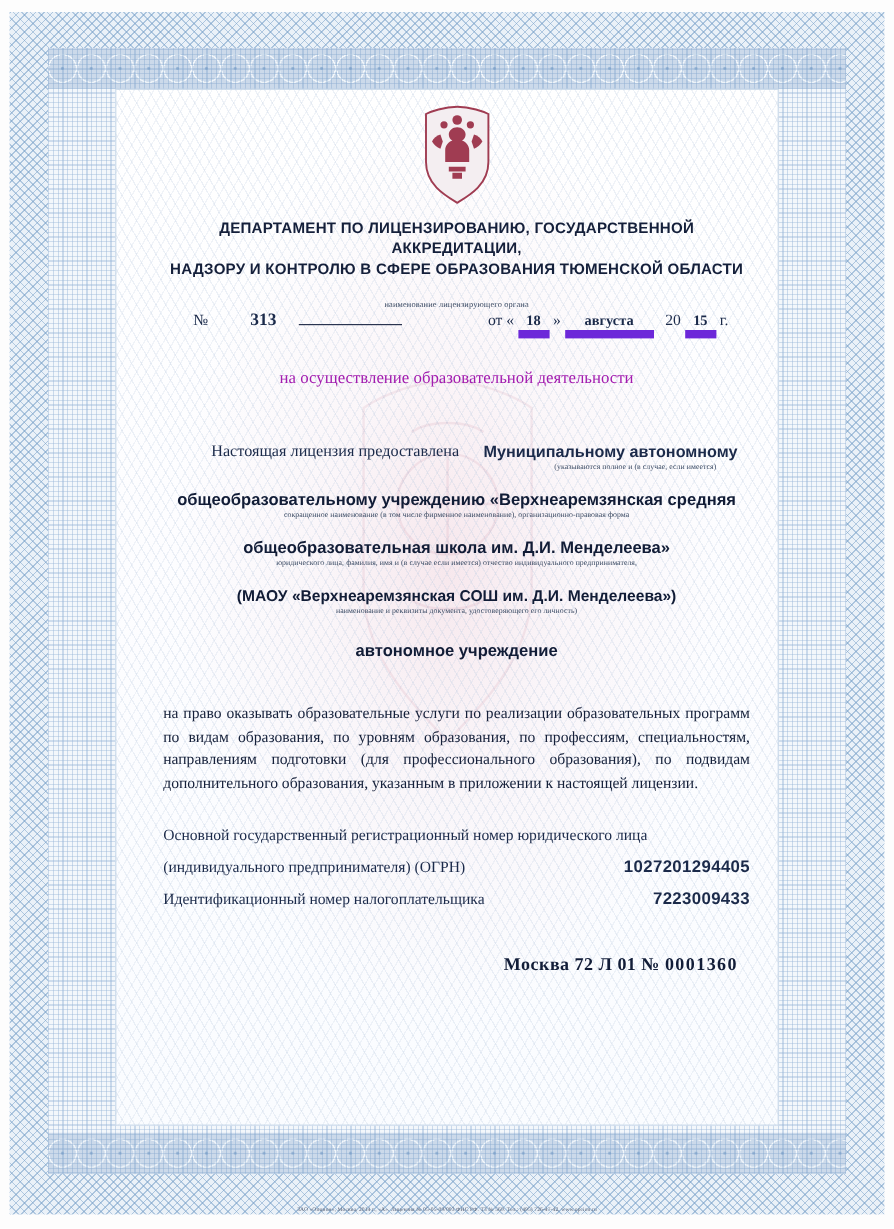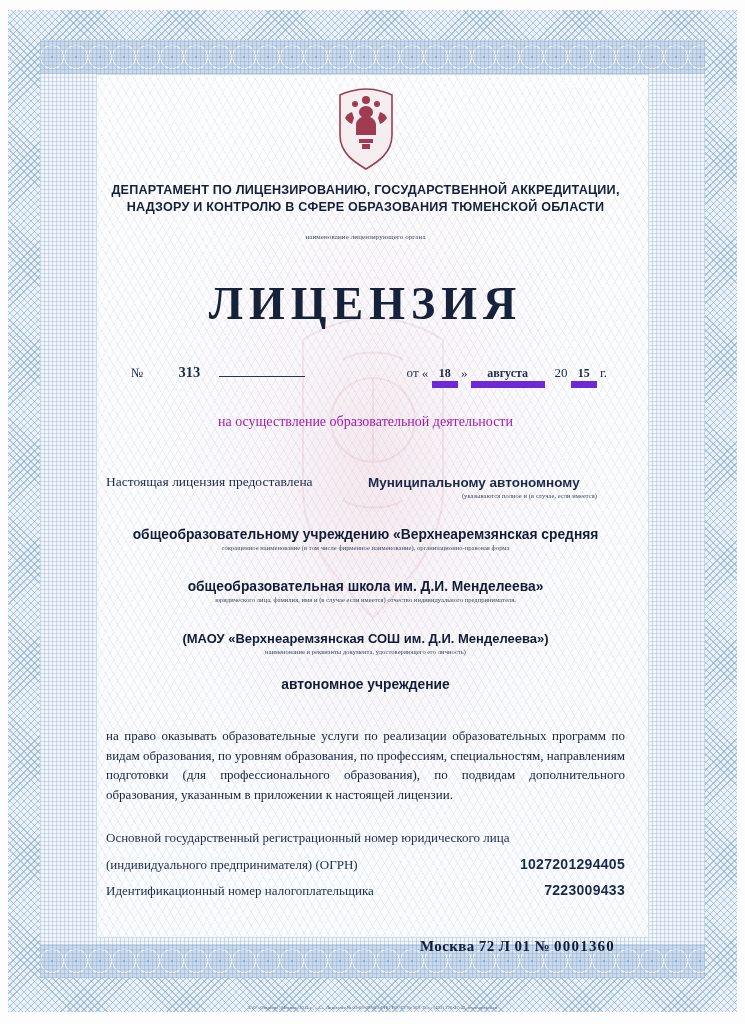--- a/index.html
+++ b/index.html
@@ -87,21 +87,21 @@
     top: 300px;
     transform: translateX(-50%);
     width: 300px;
     height: 340px;
     opacity: .10;
     pointer-events: none;
   }
 
   .content {
     position: absolute;
-    left: 106px; right: 120px; top: 86px;
+    left: 136px; right: 120px; top: 86px;
   }
 
   .emblem {
     display: flex;
     justify-content: center;
     margin-bottom: 12px;
   }
 
   .org-title {
     text-align: center;
@@ -166,20 +166,21 @@
     text-align: center;
     font-size: 14px;
     margin-top: 26px;
     color: #a21caf;
   }
 
   .grant-row {
     display: flex;
     align-items: flex-end;
     margin-top: 44px;
+    margin-left: 40px;
   }
   .grant-label { font-size: 13.5px; white-space: nowrap; }
   .grant-value {
     flex: 1;
     text-align: center;
     font-family: "Liberation Sans", sans-serif;
     font-weight: bold;
     font-size: 13.5px;
     padding-left: 10px;
   }
@@ -188,21 +189,21 @@
     font-size: 6.5px;
     color: #3a4a63;
     margin-top: 2px;
     letter-spacing: .05px;
   }
   .center-bold {
     text-align: center;
     font-family: "Liberation Sans", sans-serif;
     font-weight: bold;
     font-size: 13.8px;
-    margin-top: 28px;
+    margin-top: 16px;
     color: #111c36;
   }
   .center-bold.small { font-size: 13px; }
 
   .rights {
     margin-top: 34px;
     font-size: 13px;
     line-height: 1.5;
     text-align: justify;
     color: #15203a;
@@ -280,21 +281,20 @@
           <circle cx="22" cy="18" r="3"></circle>
           <circle cx="44" cy="18" r="3"></circle>
         </g>
       </svg>
     </div>
 
     <div class="org-title">ДЕПАРТАМЕНТ ПО ЛИЦЕНЗИРОВАНИЮ, ГОСУДАРСТВЕННОЙ АККРЕДИТАЦИИ,</div>
     <div class="org-title">НАДЗОРУ И КОНТРОЛЮ В СФЕРЕ ОБРАЗОВАНИЯ ТЮМЕНСКОЙ ОБЛАСТИ</div>
     <div class="caption">наименование лицензирующего органа</div>
 
-    <div class="doc-title">ЛИЦЕНЗИЯ</div>
 
     <div class="numline">
       <span class="lbl">№</span>
       <span class="numval">313</span>
       <span class="rule-sm"></span>
       <span class="spacer"></span>
       <span class="datepart">
         <span>от «</span>
         <span class="u-under small">18</span>
         <span>»</span>

